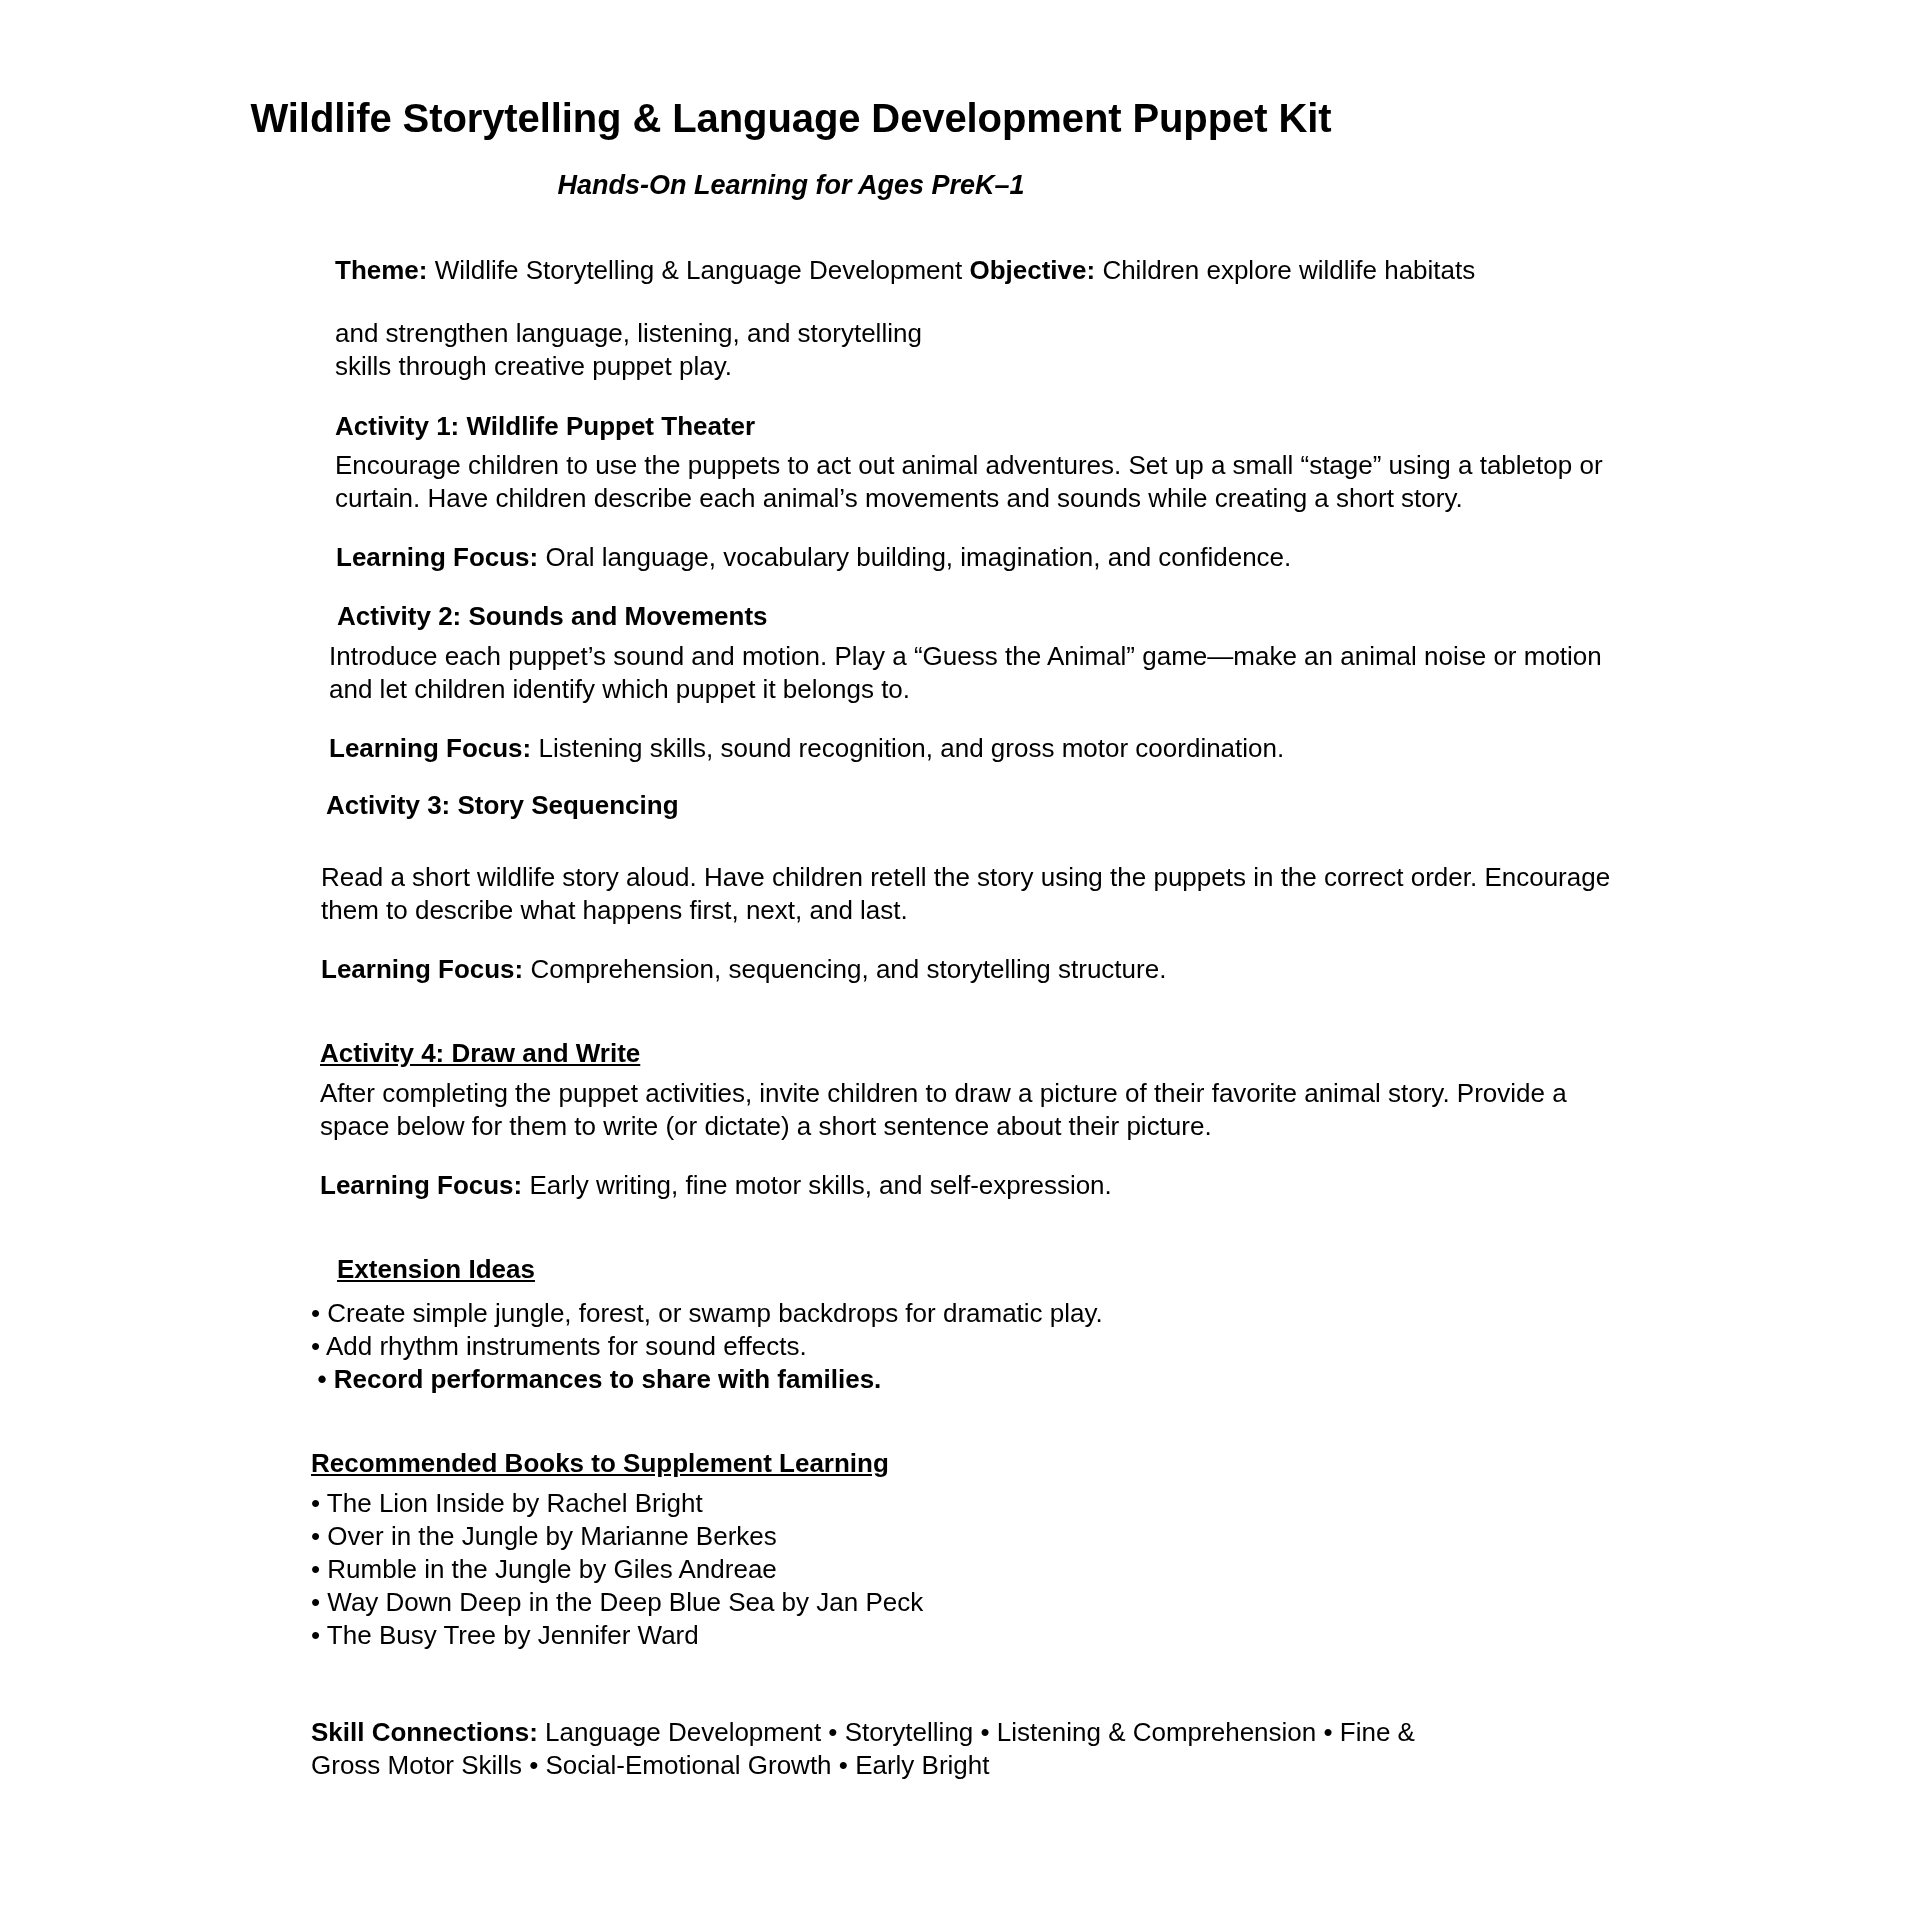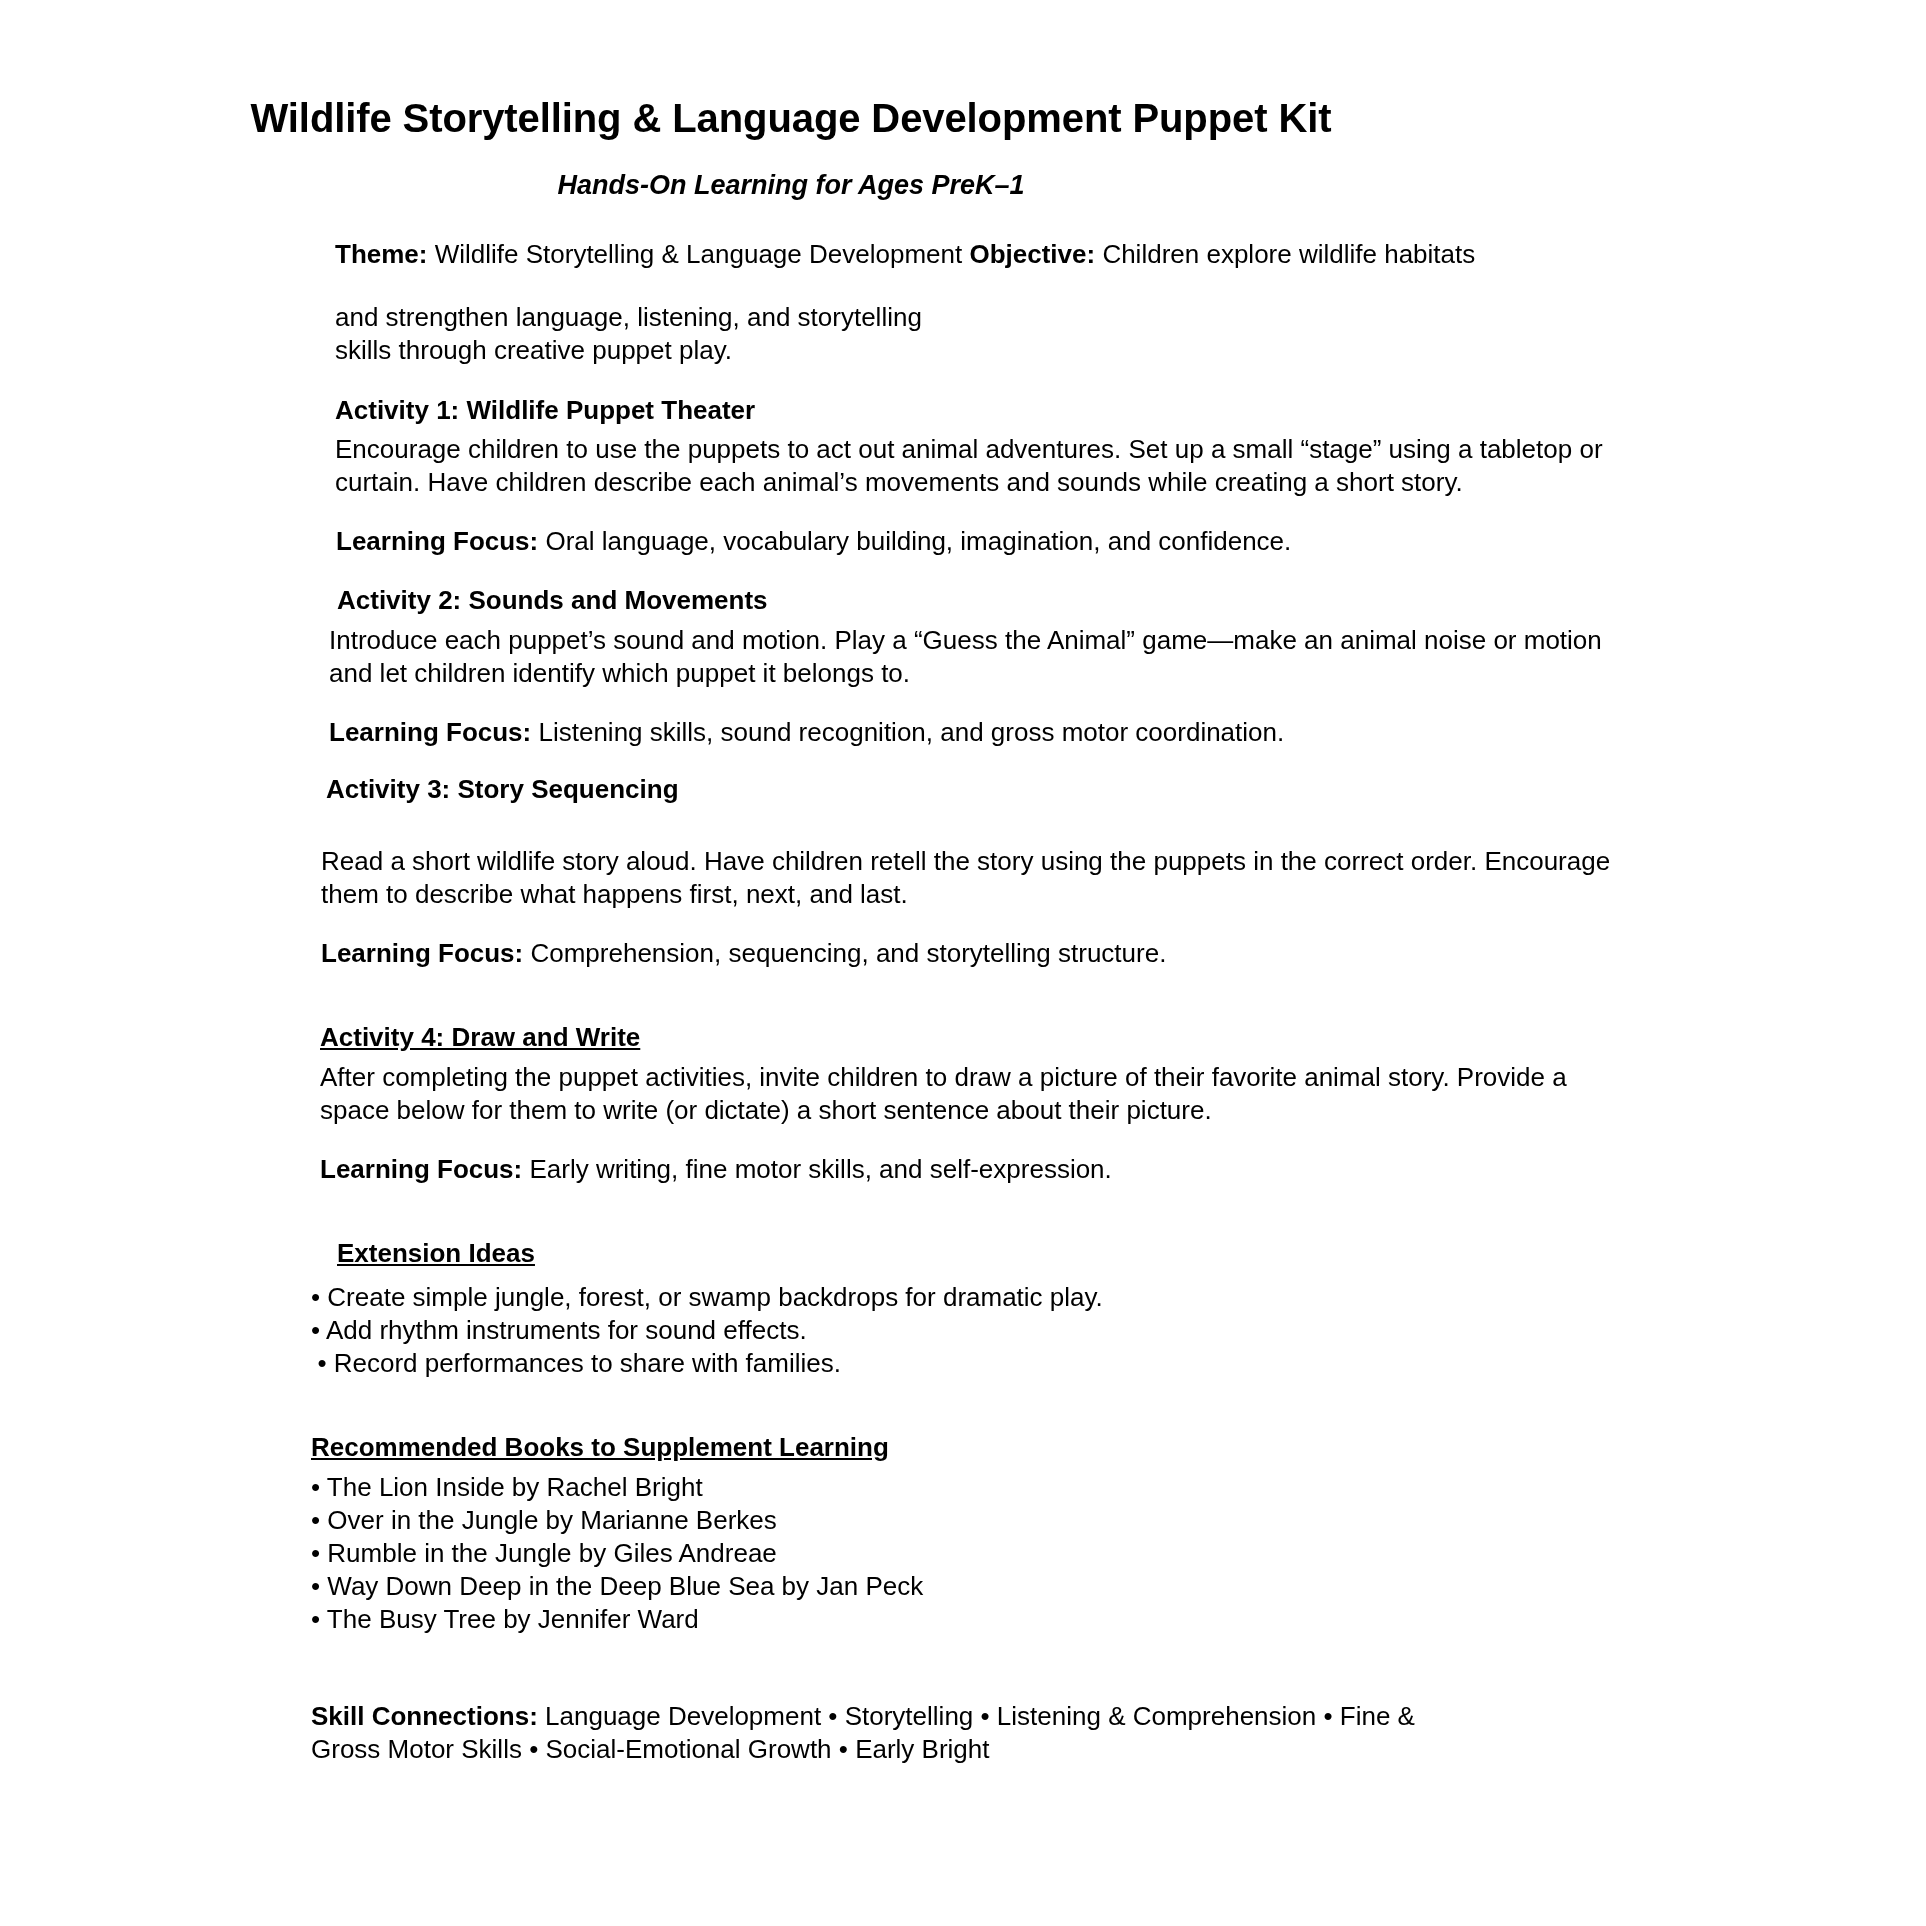--- a/index.html
+++ b/index.html
@@ -44,21 +44,21 @@
     font-style: italic;
     line-height: 1.1;
     margin: 17px;
     padding-top: 14px;
   }
 
   
   .body-area {
     position: absolute;
     left: 0;
-    top: 238px;
+    top: 254px;
     width: 1926px;
   }
   .blk {
     position: relative;
     font-size: 26px;
     line-height: 33px;
     color: #000;
   }
   .blk p {
     margin: 0;
@@ -162,21 +162,21 @@
     <div class="blk i498 gap-c">
       <p><span class="lead">Learning Focus:</span><span> Early writing, fine motor skills, and self-expression.</span></p>
     </div>
 
     <div class="blk i525 gap-g">
       <p class="hd">Extension Ideas</p>
     </div>
     <div class="blk i485 gap-i">
       <p class="list-line">• Create simple jungle, forest, or swamp backdrops for dramatic play.</p>
       <p class="list-line">• Add rhythm instruments for sound effects.</p>
-      <p class="list-line i495" style="padding-left:6.4px;">• Record performances to share with families.</p>
+      <p class="list-line i495" style="padding-left:6.4px;font-weight:bold;">• Record performances to share with families.</p>
     </div>
 
     <div class="blk i485 gap-g">
       <p class="hd">Recommended Books to Supplement Learning</p>
     </div>
     <div class="blk i485 gap-j">
       <p class="list-line">• The Lion Inside by Rachel Bright</p>
       <p class="list-line">• Over in the Jungle by Marianne Berkes</p>
       <p class="list-line">• Rumble in the Jungle by Giles Andreae</p>
       <p class="list-line">• Way Down Deep in the Deep Blue Sea by Jan Peck</p>

